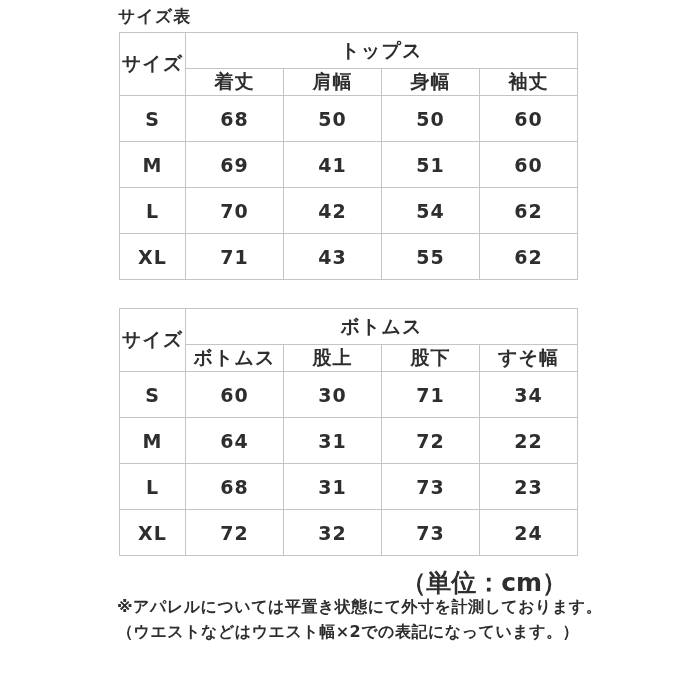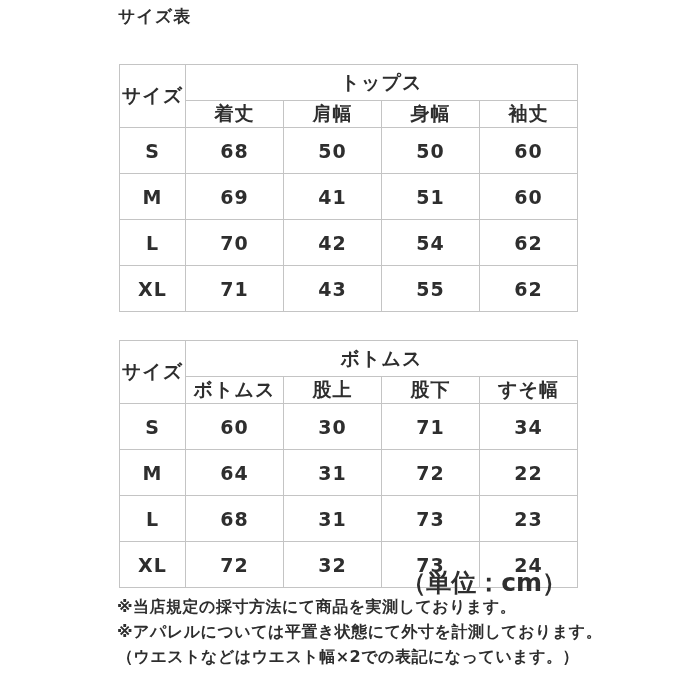--- a/index.html
+++ b/index.html
@@ -23,21 +23,20 @@
     text-align: left;
     font-size: 17px;
     font-weight: bold;
     letter-spacing: 1px;
   }
   table.size-table {
     position: absolute;
     left: 119px;
     border-collapse: collapse;
     table-layout: fixed;
-    margin-top: 32px;
   }
   table.size-table.tops    { top: 32px; }
   table.size-table.bottoms { top: 308px; }
   .size-table th, .size-table td {
     border: 1px solid #c4c4c4;
     font-size: 19px;
     font-weight: bold;
     text-align: center;
     vertical-align: middle;
     padding: 0;
@@ -170,16 +169,15 @@
       <td>32</td>
       <td>73</td>
       <td>24</td>
     </tr>
   </tbody>
 </table>
 
 <div class="unit-note">（単位：cm）</div>
 
 <div class="notes">
-  <div>※当店規定の採寸方法にて商品を実測しております。</div>
   <div>※アパレルについては平置き状態にて外寸を計測しております。</div>
   <div>（ウエストなどはウエスト幅×2での表記になっています。）</div>
 </div>
 
 </body></html>

